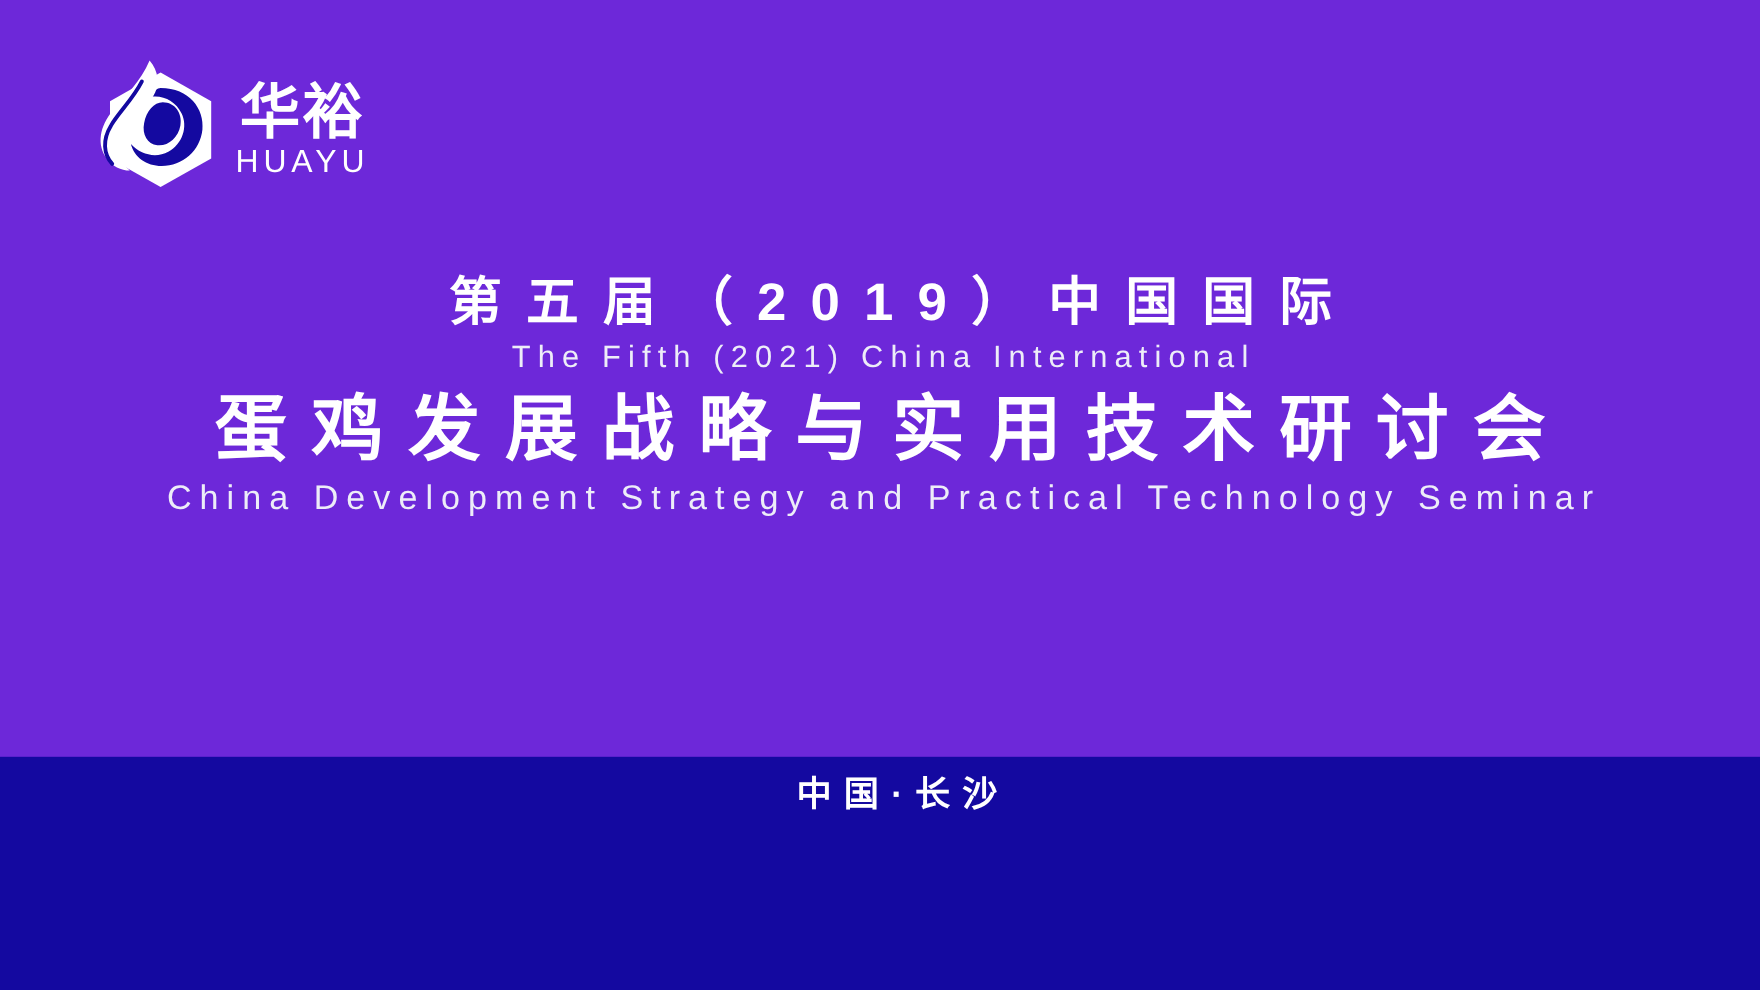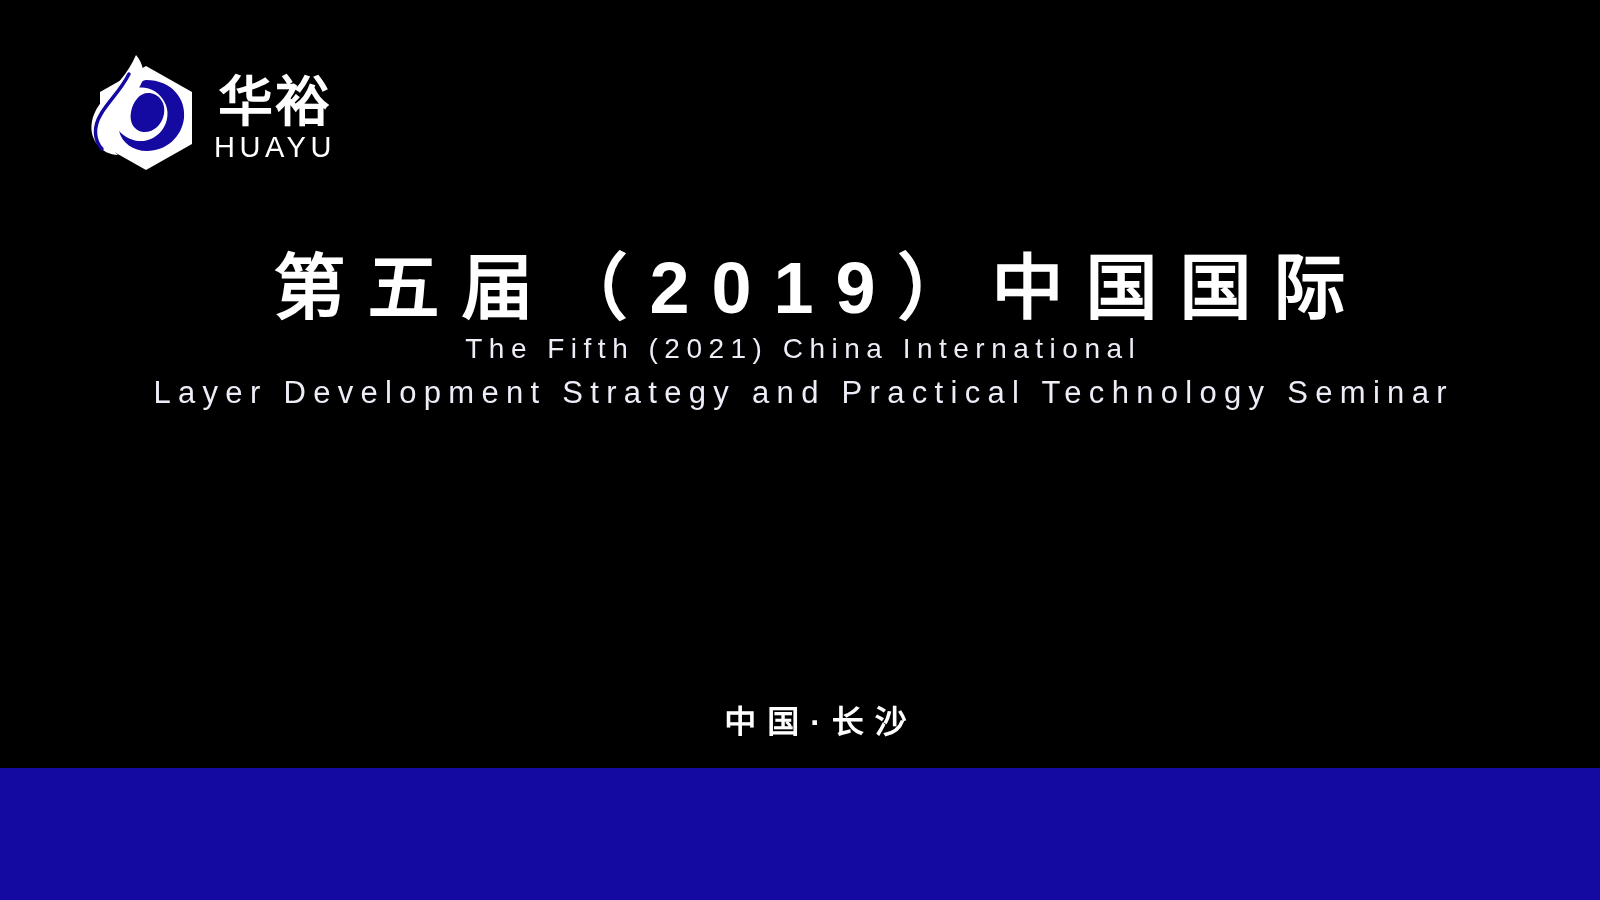--- a/index.html
+++ b/index.html
@@ -11,22 +11,22 @@
     width: 1600px;
     height: 900px;
     background: #1409A0;
     overflow: hidden;
     font-family: "Liberation Sans", "DejaVu Sans", sans-serif;
   }
 
   .banner {
     position: relative;
     width: 1600px;
-    height: 768px;
-    background: #000000;
+    height: 688px;
+    background: #6d28d9;
   }
 
   
   .logo-lockup {
     position: absolute;
     left: 88px;
     top: 52px;
     display: flex;
     align-items: center;
     gap: 14px;
@@ -70,21 +70,21 @@
     width: 1600px;
     text-align: center;
   }
 
   .title-cn {
     color: #FFFFFF;
     font-weight: 700;
     white-space: nowrap;
   }
   .title-cn-1 {
-    font-size: 72px;
+    font-size: 48px;
     line-height: 1.0;
     letter-spacing: 22px;
     text-indent: 22px;
     padding-left: 19px;
   }
   .title-cn-2 {
     font-size: 66px;
     line-height: 1.0;
     letter-spacing: 22px;
     text-indent: 22px;
@@ -181,20 +181,21 @@
 
     <div class="logo-wordmark">
       <div class="logo-cn">华裕</div>
       <div class="logo-en">HUAYU</div>
     </div>
   </div>
 
   <div class="title-block">
     <div class="title-cn title-cn-1">第五届（2019）中国国际</div>
     <div class="title-en title-en-1">The Fifth (2021) China International</div>
-    <div class="title-en title-en-2">Layer Development Strategy and Practical Technology Seminar</div>
+    <div class="title-cn title-cn-2">蛋鸡发展战略与实用技术研讨会</div>
+    <div class="title-en title-en-2">China Development Strategy and Practical Technology Seminar</div>
   </div>
 
   <div class="footer-block">
     <div class="venue">中国·长沙</div>
   </div>
 
 </div>
 
 </body></html>

